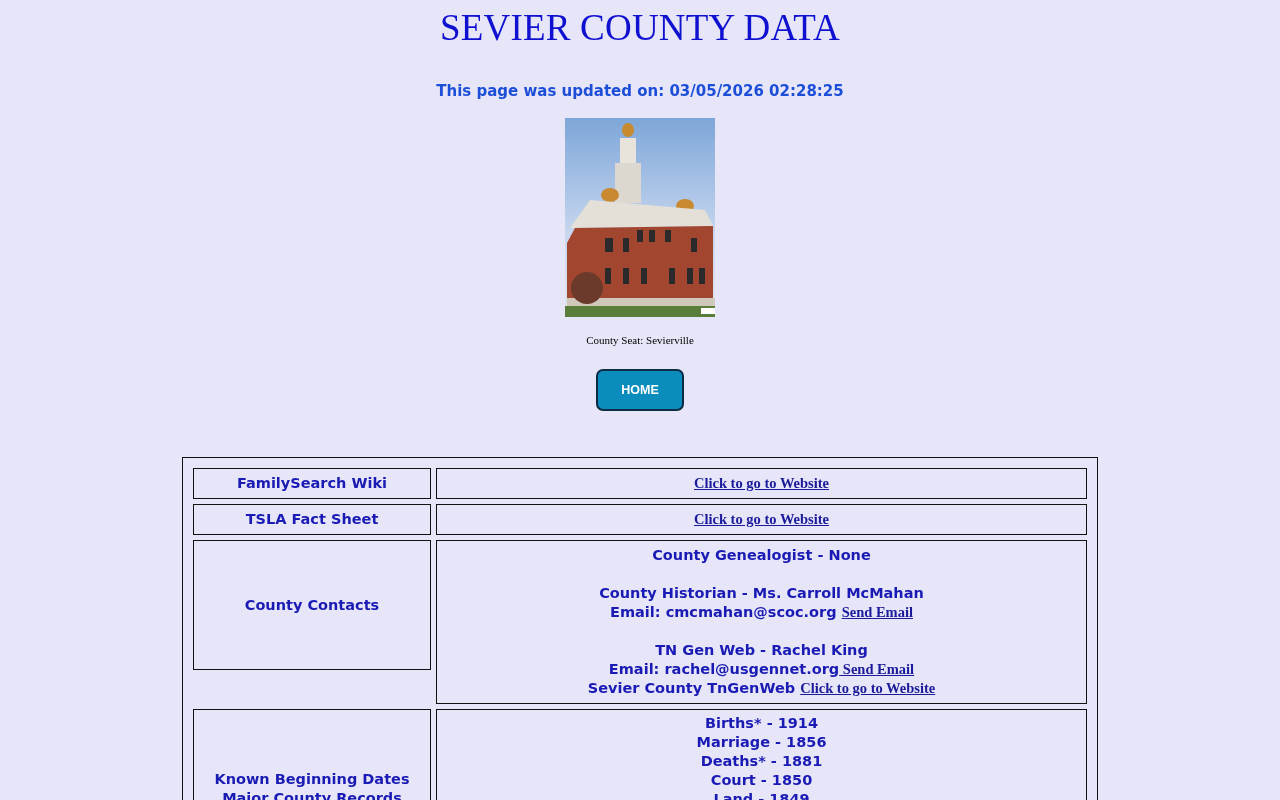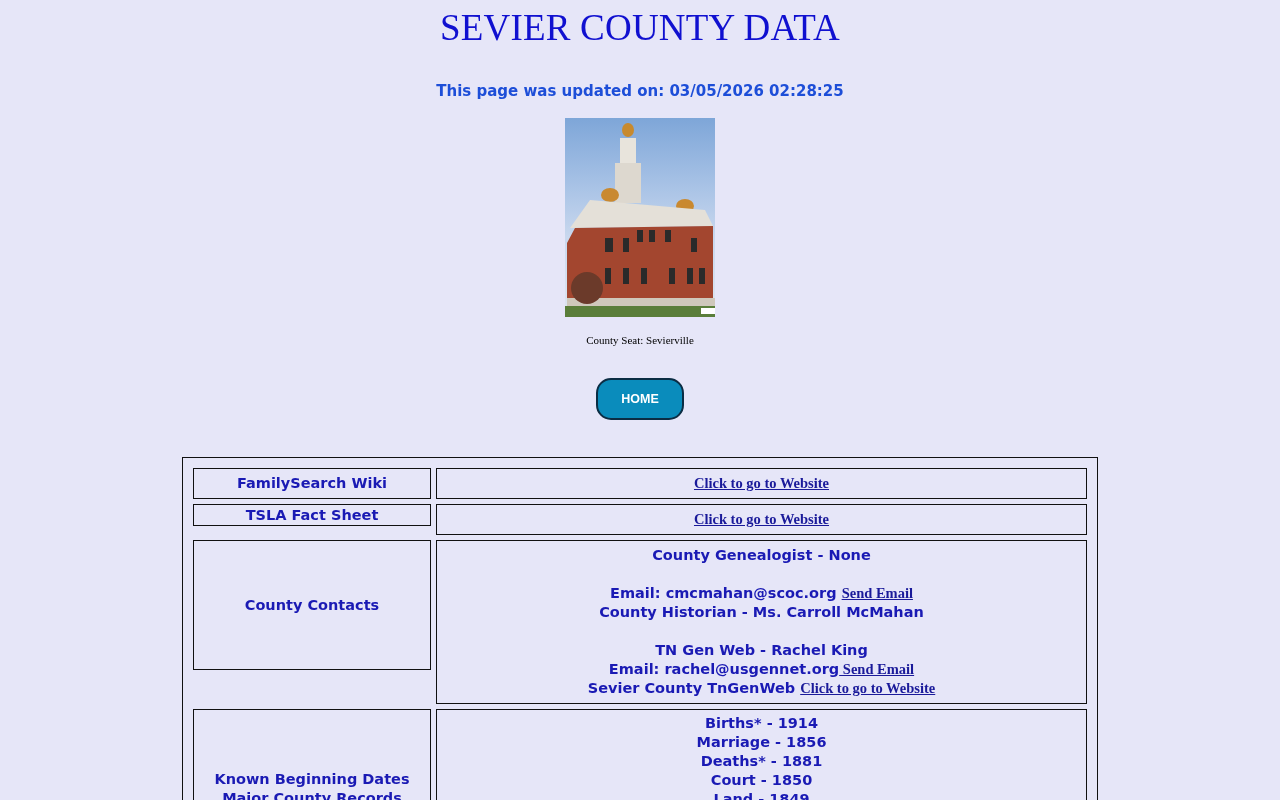--- a/index.html
+++ b/index.html
@@ -24,23 +24,23 @@
     position: absolute; left: 565px; top: 118px; width: 150px; height: 199px;
     overflow: hidden;
     background: linear-gradient(#7ea6d8 0%, #a9c3e6 35%, #c9d8ee 60%, #dfe6f0 100%);
   }
   .seat {
     position: absolute; left: 0; width: 1280px; top: 334px;
     text-align: center; font-family: "Liberation Serif", serif;
     font-size: 11px; color: #000;
   }
   .home-btn {
-    position: absolute; left: 596px; top: 378px; width: 88px; height: 42px;
+    position: absolute; left: 596px; top: 369px; width: 88px; height: 42px;
     box-sizing: border-box;
-    background: #0a8cbc; border: 2px solid #0b2d44; border-radius: 15px;
+    background: #0a8cbc; border: 2px solid #0b2d44; border-radius: 7px;
     color: #fff; font-family: "Liberation Sans", sans-serif;
     font-size: 12.5px; font-weight: bold;
     display: flex; align-items: center; justify-content: center;
     cursor: pointer;
   }
   .outer {
     position: absolute; left: 182px; top: 457px; width: 916px; height: 400px;
     box-sizing: border-box; border: 1px solid #111;
   }
   .cell {
@@ -100,34 +100,34 @@
 <div class="seat">County Seat: Sevierville</div>
 <div class="home-btn">HOME</div>
 
 <div class="outer">
 
   <div class="cell lcol" style="top:10px;height:31px;">FamilySearch Wiki</div>
   <div class="cell rcol" style="top:10px;height:31px;">
     <a>Click to go to Website</a>
   </div>
 
-  <div class="cell lcol" style="top:46px;height:22px;">TSLA Fact Sheet</div>
+  <div class="cell lcol" style="top:46px;height:31px;">TSLA Fact Sheet</div>
   <div class="cell rcol" style="top:46px;height:31px;">
     <a>Click to go to Website</a>
   </div>
 
   <div class="cell lcol" style="top:82px;height:130px;">County Contacts</div>
   <div class="cell rcol" style="top:82px;height:164px;">
     <div>County Genealogist - None</div>
     <div class="blank"></div>
+    <div>County Historian - Ms. Carroll McMahan</div>
     <div>
       <span>Email: cmcmahan@scoc.org</span>
       <a>Send Email</a>
     </div>
-    <div>County Historian - Ms. Carroll McMahan</div>
     <div class="blank"></div>
     <div>TN Gen Web - Rachel King</div>
     <div>
       <span>Email: rachel@usgennet.org</span><a style="white-space:pre"> Send Email</a>
     </div>
     <div>
       <span>Sevier County TnGenWeb</span>
       <a>Click to go to Website</a>
     </div>
   </div>

